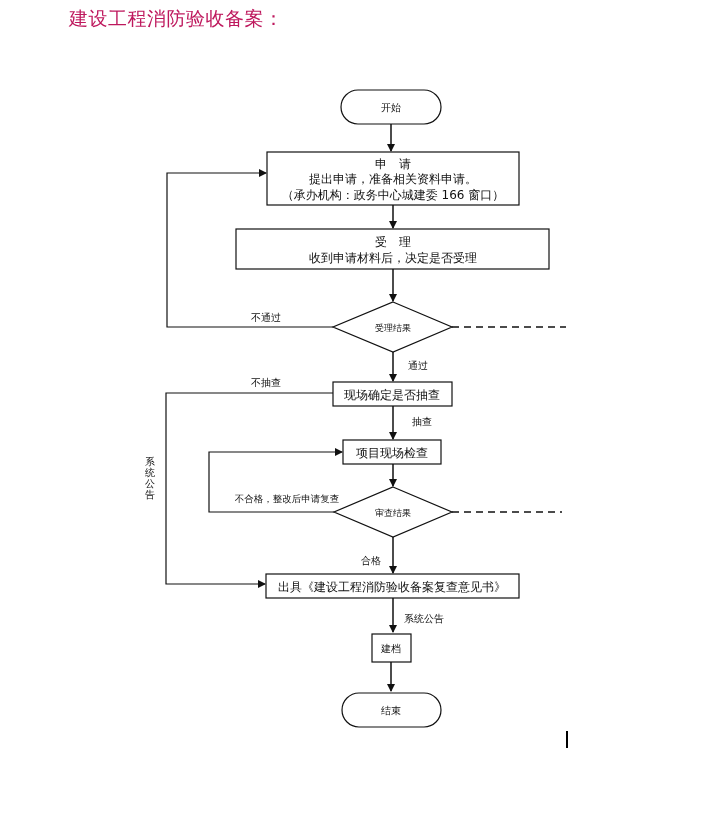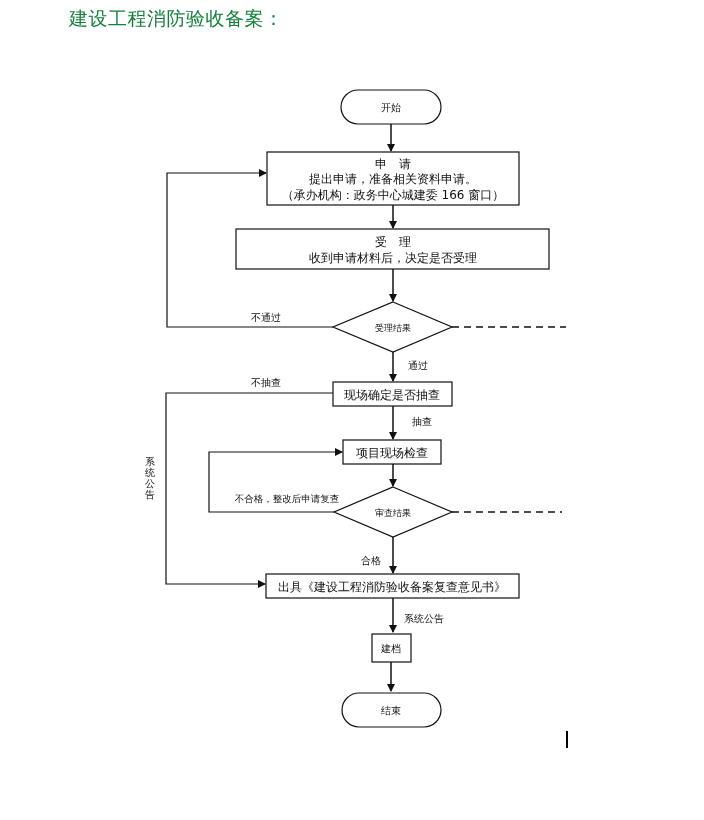--- a/index.html
+++ b/index.html
@@ -1,17 +1,17 @@
 <!DOCTYPE html>
 <html><head>
 <meta charset="utf-8">
 <style>
   html, body { margin:0; padding:0; background:#ffffff; }
   body { width:704px; height:820px; position:relative; overflow:hidden; font-family:"DejaVu Sans", sans-serif; }
-  .page-title { position:absolute; left:69px; top:6px; font-family:"DejaVu Serif", serif; font-size:19px; color:#15803d; letter-spacing:0.5px; }
+  .page-title { position:absolute; left:69px; top:6px; font-family:"DejaVu Serif", serif; font-size:19px; color:#be185d; letter-spacing:0.5px; }
   svg { position:absolute; left:0; top:0; }
   .lbl { font-family:"DejaVu Sans", sans-serif; fill:#111; }
   .cursor-mark { position:absolute; left:566px; top:731px; width:2px; height:17px; background:#000; }
 </style>
 </head>
 <body>
 
 <div class="page-title">建设工程消防验收备案：</div>
 
 <svg width="704" height="820" viewBox="0 0 704 820">

